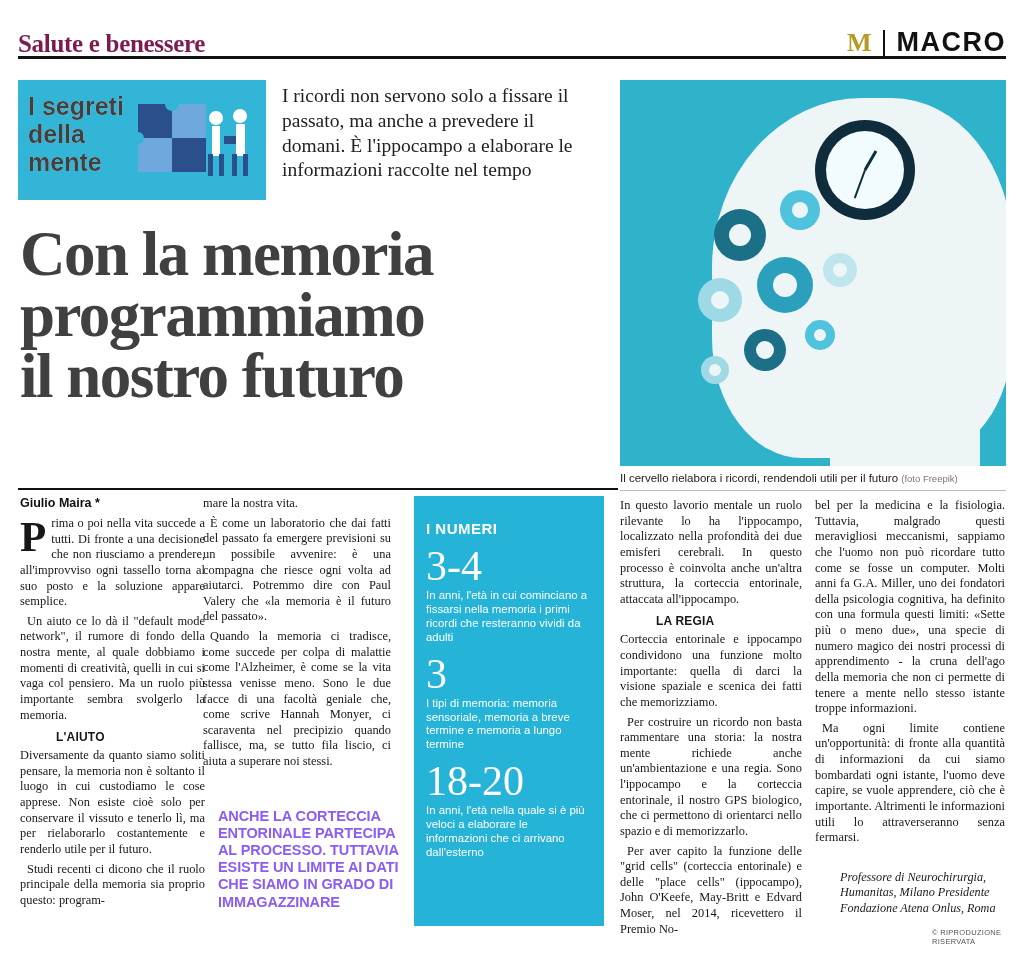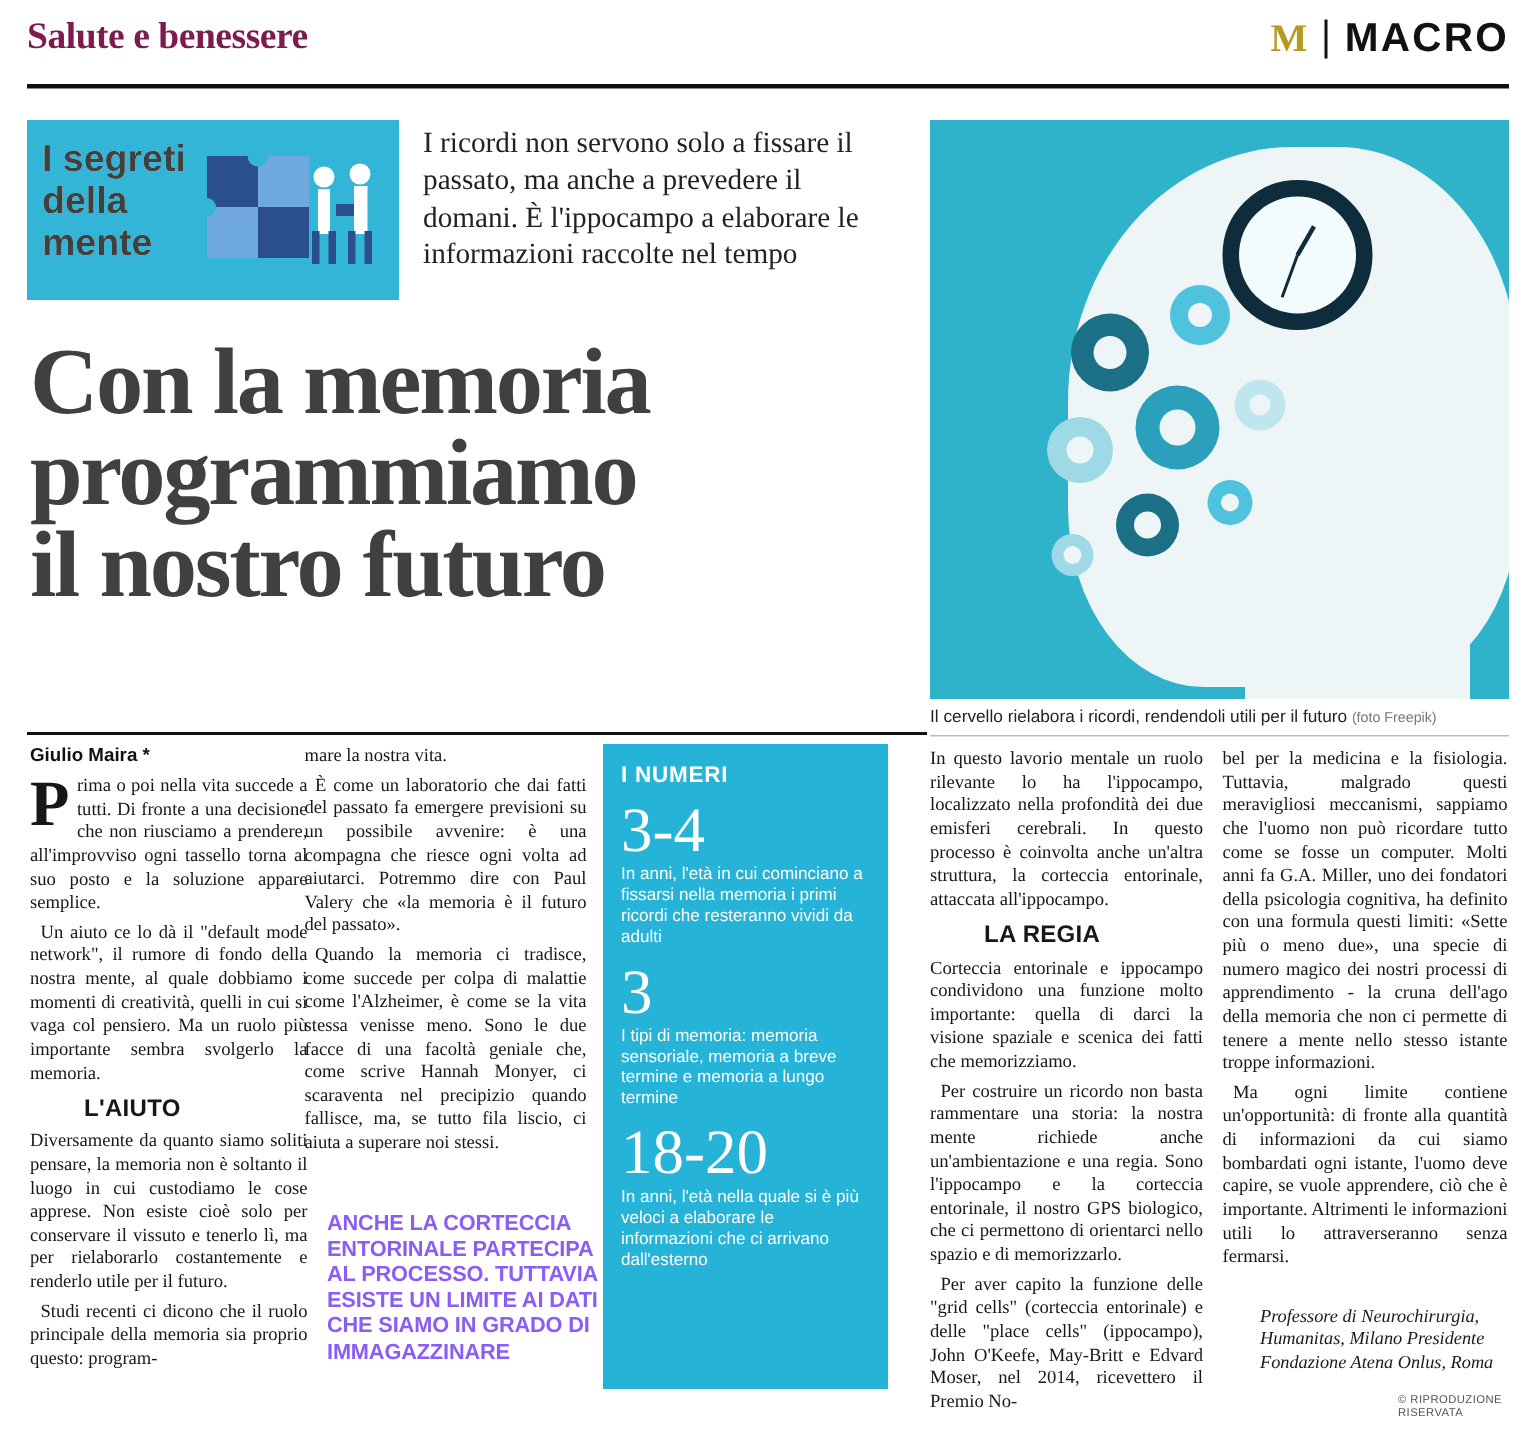--- a/index.html
+++ b/index.html
@@ -10,21 +10,21 @@
     position:relative;
     overflow:hidden;
   }
   .page{
     position:absolute;left:0;top:0;width:1024px;height:959px;
     padding:0;box-sizing:border-box;
   }
   
   .masthead{
     position:absolute;left:18px;top:12px;width:988px;height:44px;
-    display:flex;align-items:flex-start;justify-content:space-between;
+    display:flex;align-items:flex-end;justify-content:space-between;
   }
   .section-title{
     font-family:"Liberation Serif", serif;
     font-weight:bold;font-size:25px;color:#7d1b4e;letter-spacing:-0.3px;
     line-height:1;
   }
   .brand{
     display:flex;align-items:center;gap:12px;line-height:1;
   }
   .brand-mark{
@@ -93,34 +93,34 @@
   }
   .col{
     position:absolute;
     font-family:"Liberation Serif", serif;
     font-size:12.4px;line-height:1.26;text-align:justify;color:#171717;
   }
   .col p{margin:0 0 4px 0;text-indent:7px;}
   .col p.noind{text-indent:0;}
   .col h4{
     font-family:"Liberation Sans", sans-serif;
-    font-size:16px;font-weight:bold;margin:7px 0 3px 0;letter-spacing:0.2px;padding-left:36px;
+    font-size:12px;font-weight:bold;margin:7px 0 3px 0;letter-spacing:0.2px;padding-left:36px;
   }
   #col1{left:20px;top:516px;width:185px;}
   #col2{left:203px;top:496px;width:188px;}
   #col3{left:620px;top:498px;width:182px;}
   #col4{left:815px;top:498px;width:190px;}
   .dropcap{
     float:left;font-size:43px;line-height:0.86;font-weight:bold;
     padding:3px 5px 0 0;font-family:"Liberation Serif", serif;
   }
   
   .numbers{
-    position:absolute;left:402px;top:496px;width:190px;height:430px;
-    background:#26b3d8;color:#fff;padding:12px 12px 10px 12px;box-sizing:border-box;
+    position:absolute;left:414px;top:496px;width:190px;height:430px;
+    background:#26b3d8;color:#fff;padding:24px 12px 10px 12px;box-sizing:border-box;
   }
   .numbers-title{
     font-family:"Liberation Sans", sans-serif;
     font-weight:bold;font-size:15px;letter-spacing:0.5px;margin-bottom:6px;
   }
   .big-num{
     font-family:"Liberation Serif", serif;
     font-size:42px;line-height:1;font-weight:normal;margin:8px 0 2px 0;
   }
   .num-desc{

